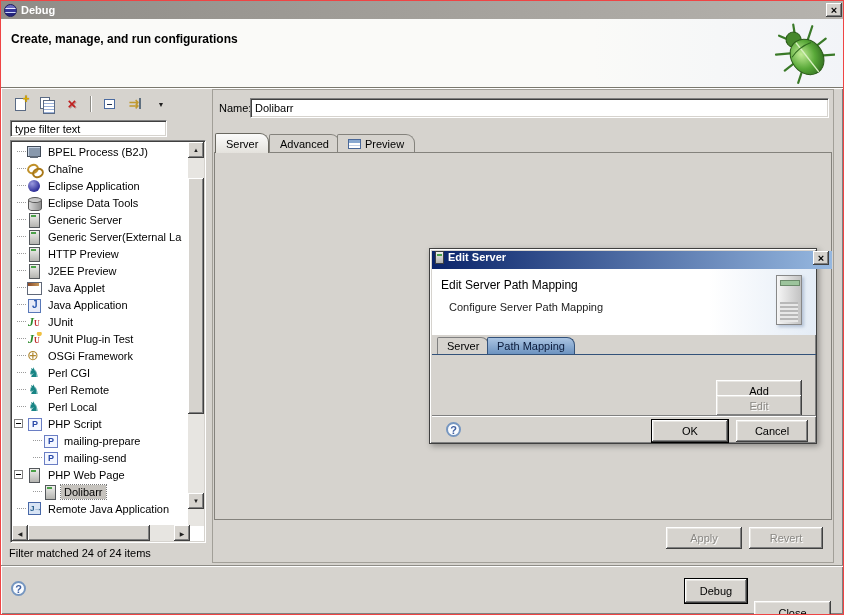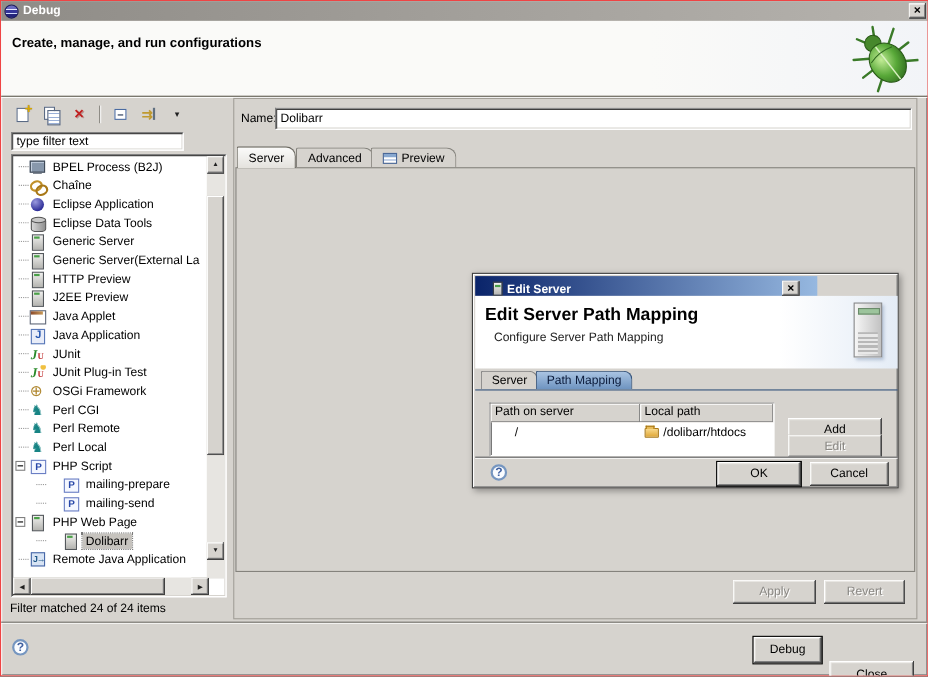--- a/index.html
+++ b/index.html
@@ -70,21 +70,21 @@
   .ic-filter{color:#c09a30;font-weight:bold;font-size:12px;letter-spacing:-1px;position:relative;padding-right:3px;}
   .ic-filter::after{content:"";position:absolute;right:0;top:1px;width:2px;height:11px;background:#607080;}
   .ic-drop{font-size:7px;color:#202020;}
   #treebox{position:absolute;left:9px;top:139px;width:196px;height:403px;background:#fff;
     border:1px solid;border-color:#808080 #fff #fff #808080;box-shadow:inset 1px 1px 0 #404040,inset -1px -1px 0 #d6d3ce;}
   #treeview{position:absolute;left:2px;top:2px;width:175px;height:382px;overflow:hidden;background:#fff;}
   .tree-row{position:relative;height:17px;display:flex;align-items:center;white-space:nowrap;}
   .tree-row.root{padding-left:14px;}
   .tree-row.root::before{content:"";position:absolute;left:4px;top:8px;width:9px;border-top:1px dotted #9a9a9a;}
   .tree-row.rootx{padding-left:14px;}
-  .tree-row.child{padding-left:44px;}
+  .tree-row.child{padding-left:30px;}
   .tree-row.child::before{content:"";position:absolute;left:20px;top:8px;width:9px;border-top:1px dotted #9a9a9a;}
   .expander{position:absolute;left:1px;top:4px;width:9px;height:9px;background:#fff;border:1px solid #808080;}
   .expander::after{content:"";position:absolute;left:1px;top:3px;width:5px;height:1px;background:#000;}
   .tree-label{padding:1px 3px;}
   .tree-label.sel{background:#c6c3be;outline:1px dotted #7a7a7a;}
   
   .ti{display:inline-block;width:15px;height:14px;margin-right:3px;position:relative;flex:none;}
   .ti-bpel{}
   .ti-bpel::before{content:"";position:absolute;left:0;top:1px;width:12px;height:9px;background:#8898ac;border:1px solid #404a58;box-shadow:inset 1px 1px 0 #c8d4e4;}
   .ti-bpel::after{content:"";position:absolute;left:3px;top:11px;width:8px;height:2px;background:#606a78;}
@@ -122,27 +122,27 @@
   #rpanel{position:absolute;left:211px;top:88px;width:622px;height:474px;border:1px solid #a29f98;}
   .tab{position:absolute;height:19px;top:133px;display:flex;align-items:center;justify-content:center;gap:4px;
     background:#d6d3ce;border:1px solid #84827c;border-bottom:none;border-radius:2px 9px 0 0;padding:0 10px;}
   .tab.active{background:linear-gradient(180deg,#fbfbfa,#e4e2dd);border-color:#6a6860;z-index:3;height:20px;top:132px;}
   .tab-table-icon{width:13px;height:10px;background:
      repeating-linear-gradient(180deg,#fff 0 2px,#c4d2e8 2px 3px);border:1px solid #4a6898;box-shadow:inset 0 3px 0 #88a8d0;}
   #tabcontent{position:absolute;left:213px;top:151px;width:618px;height:368px;border:1px solid #84827c;background:#d6d3ce;z-index:1;}
   
   #dialog{position:absolute;left:428px;top:247px;width:388px;height:196px;background:#d6d3ce;z-index:50;
     border:1px solid #404040;box-shadow:inset 1px 1px 0 #fff,inset -1px -1px 0 #808080,2px 2px 6px rgba(0,0,0,.35);}
-  #dlg-title{position:absolute;left:2px;top:2px;width:311px;height:18px;
-    background:linear-gradient(90deg,#0a246a,#96b8e0);display:flex;align-items:flex-end;padding:0 16px;}
+  #dlg-title{position:absolute;left:2px;top:2px;width:400px;height:18px;
+    background:linear-gradient(90deg,#0a246a,#96b8e0);display:flex;align-items:flex-start;padding:0 3px;}
   #dlg-title .ttext{color:#fff;font-weight:bold;font-size:11px;margin-left:4px;flex:1;}
   .mini-server{width:9px;height:13px;background:linear-gradient(180deg,#f0f0ee,#b4b4b0);border:1px solid #3c4044;position:relative;}
   .mini-server::after{content:"";position:absolute;left:1px;top:2px;width:5px;height:2px;background:#4aa048;}
   #dlg-header{position:absolute;left:2px;top:20px;width:384px;height:66px;background:linear-gradient(90deg,#fff 72%,#e4ecf6);}
-  #dlg-header .h1{position:absolute;left:9px;top:9px;font-size:16px;font-weight:bold;}
+  #dlg-header .h1{position:absolute;left:9px;top:9px;font-size:12px;font-weight:normal;}
   #dlg-header .h2{position:absolute;left:17px;top:32px;color:#222;}
   .tower{position:absolute;right:14px;top:6px;width:26px;height:50px;background:linear-gradient(90deg,#f6f6f6,#c2c2c2);
     border:1px solid #888;box-shadow:2px 2px 3px rgba(80,110,150,.35);}
   .tower::before{content:"";position:absolute;left:3px;top:4px;width:18px;height:4px;background:#9cc49c;border:1px solid #6a8a6a;}
   .tower::after{content:"";position:absolute;left:3px;top:26px;width:18px;height:20px;
     background:repeating-linear-gradient(180deg,#b8b8b8 0 2px,#e8e8e8 2px 4px);}
   .dtab{position:absolute;top:88px;height:17px;display:flex;align-items:center;background:#d6d3ce;
     border:1px solid #808080;border-bottom:none;border-radius:2px 8px 0 0;padding:0 9px;}
   .dtab.active{background:linear-gradient(180deg,#aac4e2,#6d93c0);border-color:#33527a;color:#0a1a3a;z-index:3;}
   #dlg-tabline{position:absolute;left:2px;top:105px;width:384px;height:1px;background:#33527a;}
@@ -406,35 +406,20 @@
       <span class="tower"></span>
     </div>
     <div class="dtab" style="left:7px;">
       <span>Server</span>
     </div>
     <div class="dtab active" style="left:57px;">
       <span>Path Mapping</span>
     </div>
     <div id="dlg-tabline"></div>
     <div id="dlg-content">
-      <div id="dlg-table">
-        <div class="th-row">
-          <span class="th" style="width:136px;">Path on server</span>
-          <span class="th" style="width:121px;">Local path</span>
-        </div>
-        <div id="dlg-table-body">
-            <div class="td-row">
-              <span class="td" style="width: 136px; padding-left: 22px;">/</span>
-              <span class="td" style="width: 121px;">
-                <span class="folder-ic"></span>
-                <span>/dolibarr/htdocs</span>
-              </span>
-            </div>
-          </div>
-      </div>
       <button class="btn" style="left:284px;top:25px;width:86px;height:21px;">Add</button>
       <button class="btn disabled" style="left:284px;top:40px;width:86px;height:21px;">Edit</button>
     </div>
     <div id="dlg-sep"></div>
     <span class="help-ic" style="left:16px;top:173px;">?</span>
     <button class="btn default" style="left:222px;top:171px;width:76px;height:22px;">OK</button>
     <button class="btn" style="left:306px;top:171px;width:72px;height:22px;">Cancel</button>
   </div>
 
 </div>

